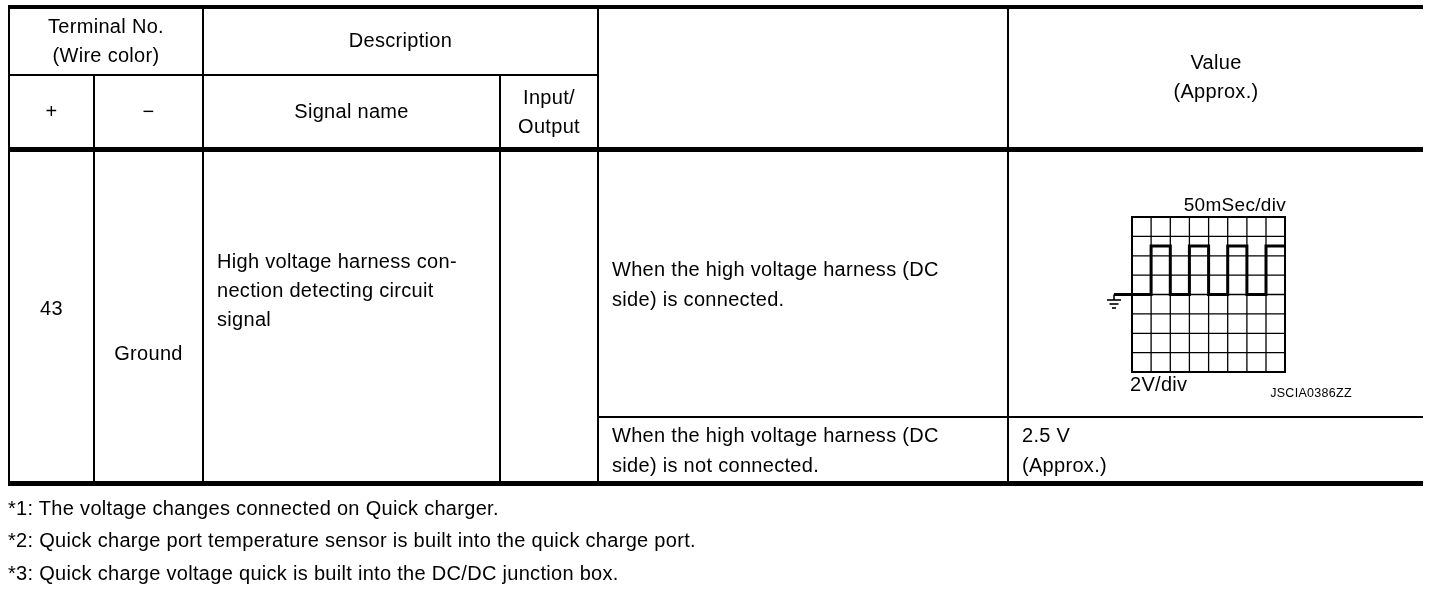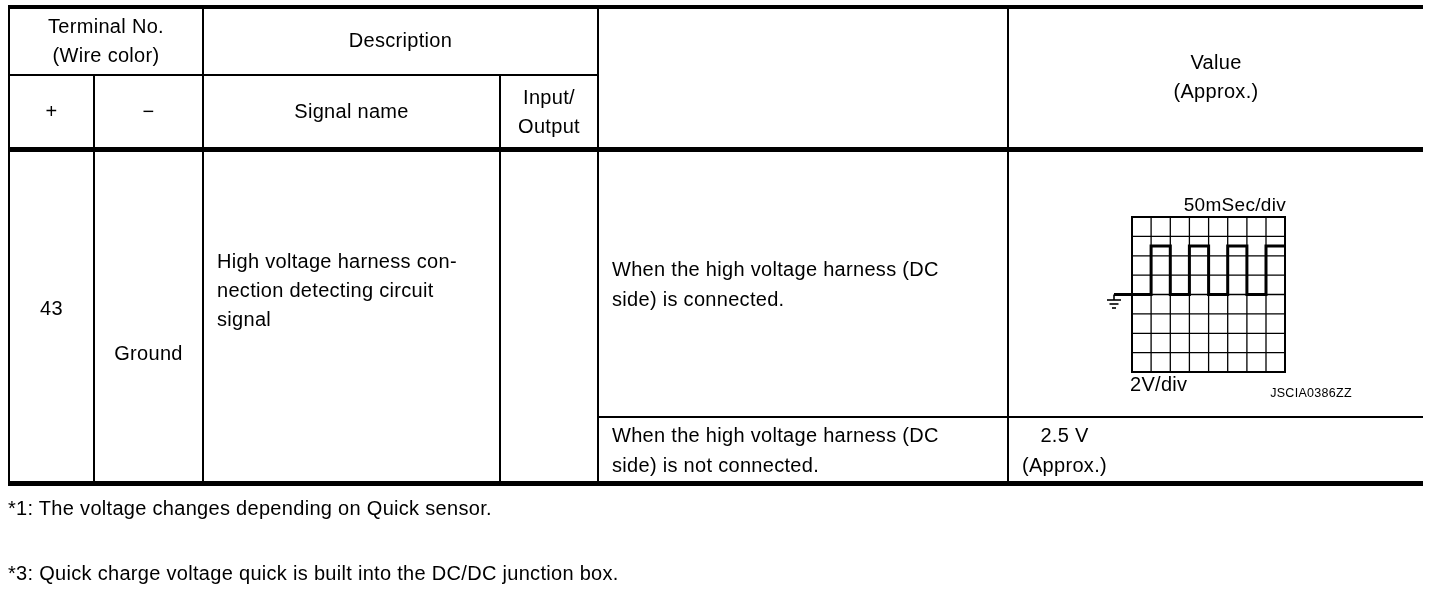--- a/index.html
+++ b/index.html
@@ -58,21 +58,21 @@
   <div class="cell" style="left:10px;top:152px;width:83px;height:249px;margin-top:32px;">43</div>
   <div class="cell" style="left:95px;top:152px;width:107px;height:403px;">Ground</div>
   <div class="cell left" style="left:217px;top:152px;width:278px;height:276px;">High voltage harness con-
 nection detecting circuit
 signal</div>
 
   <div class="cell left" style="left:612px;top:152px;width:392px;height:264px;line-height:30px;">When the high voltage harness (DC
 side) is connected.</div>
   <div class="cell left" style="left:612px;top:418px;width:392px;height:63px;line-height:30px;">When the high voltage harness (DC
 side) is not connected.</div>
-  <div class="cell left" style="left:1022px;top:418px;width:390px;height:63px;line-height:30px;text-align:center;">2.5 V
+  <div class="cell left" style="left:1022px;top:418px;width:390px;height:63px;line-height:30px;">2.5 V
 (Approx.)</div>
 
   <svg style="position:absolute;left:1100px;top:188px;" width="260" height="215" viewBox="0 0 260 215">
     <text x="186" y="23" font-size="19" text-anchor="end">50mSec/div</text>
 
     <g stroke="#000" stroke-width="1.3" fill="none">
       <line x1="51.1" y1="29" x2="51.1" y2="184"></line>
         <line x1="70.3" y1="29" x2="70.3" y2="184"></line>
       <line x1="89.4" y1="29" x2="89.4" y2="184"></line>
         <line x1="108.6" y1="29" x2="108.6" y2="184"></line>
@@ -95,16 +95,17 @@
       <line x1="14" y1="106.5" x2="14" y2="112"></line>
       <line x1="7" y1="112" x2="21" y2="112"></line>
       <line x1="9.5" y1="116" x2="18.5" y2="116"></line>
       <line x1="12" y1="120" x2="16" y2="120"></line>
     </g>
 
     <text x="30" y="203" font-size="20">2V/div</text>
     <text x="252" y="209" font-size="12.5" text-anchor="end">JSCIA0386ZZ</text>
   </svg>
 
-  <div class="fn" style="top:497px;">*1: The voltage changes depending on Quick sensor.</div>
+  <div class="fn" style="top:497px;">*1: The voltage changes connected on Quick charger.</div>
+  <div class="fn" style="top:529px;">*2: Quick charge port temperature sensor is built into the quick charge port.</div>
   <div class="fn" style="top:562px;">*3: Quick charge voltage quick is built into the DC/DC junction box.</div>
 
 </div>
 
 </body></html>

